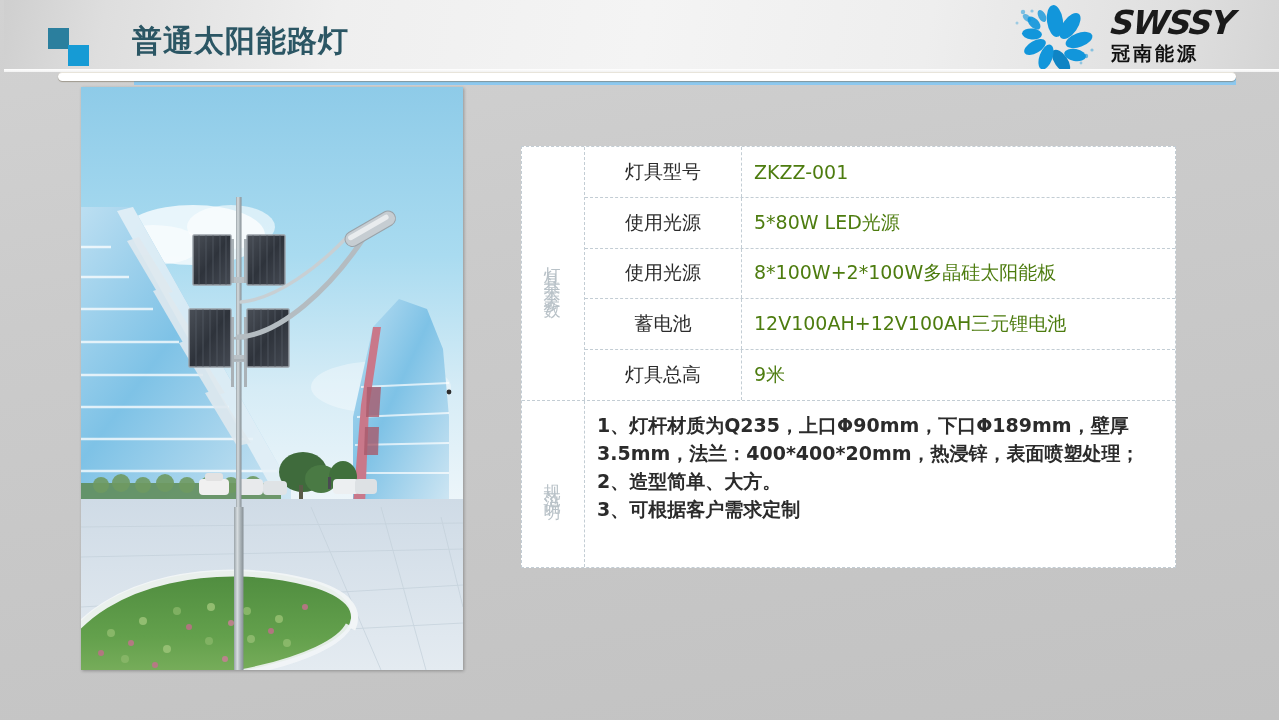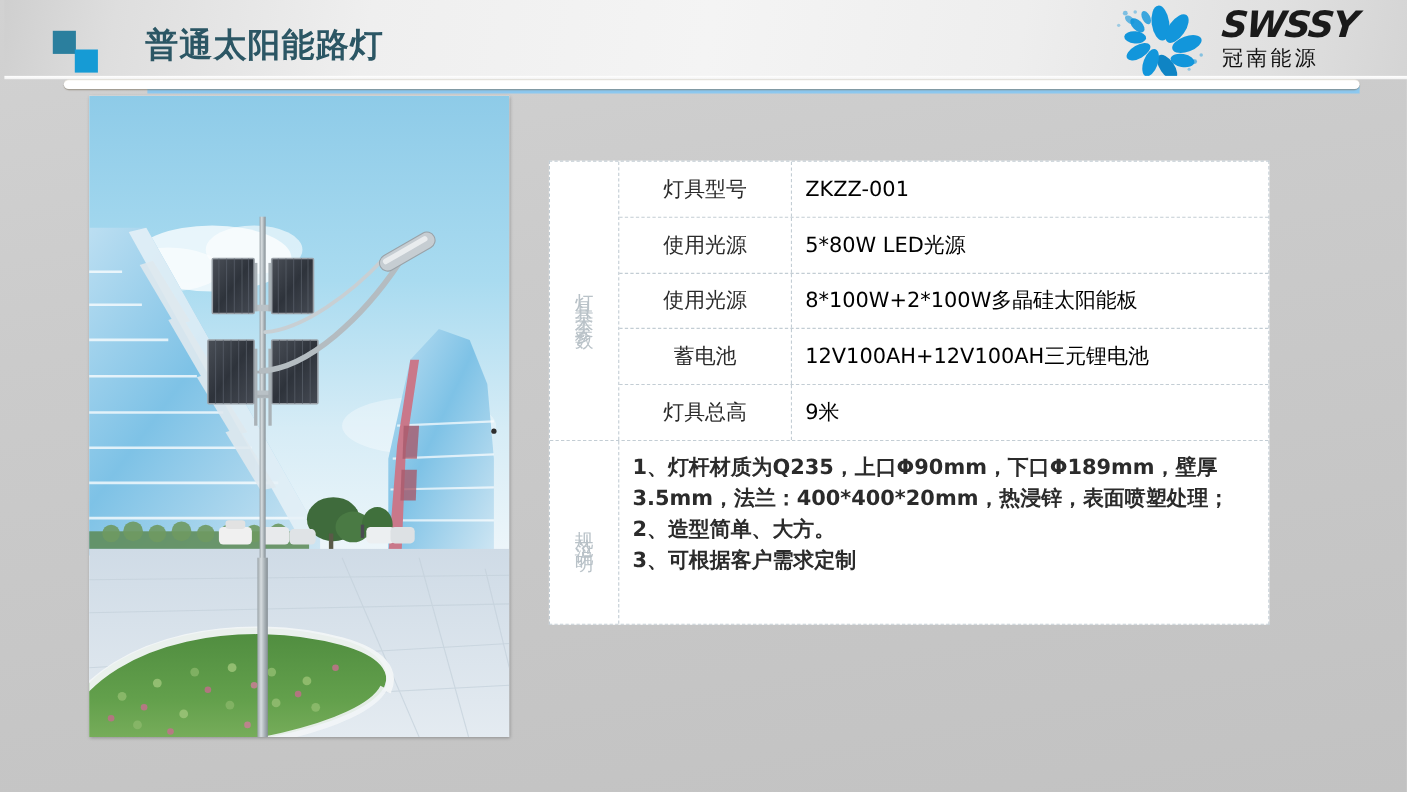--- a/index.html
+++ b/index.html
@@ -55,35 +55,35 @@
   .logo-text { position: absolute; left: 104px; top: 2px; width: 154px; }
   .logo-word {
     font-family: "DejaVu Sans", "Liberation Sans", sans-serif;
     font-size: 33px; font-weight: bold; color: #1a1a1a;
     letter-spacing: -1.5px; line-height: 34px;
     font-style: italic;
     transform: skewX(-6deg);
   }
   .logo-sub {
     font-family: "DejaVu Sans", "Liberation Sans", sans-serif;
-    font-size: 19px; font-weight: normal; color: #111; letter-spacing: 3px;
+    font-size: 19px; font-weight: bold; color: #111; letter-spacing: 3px;
     line-height: 24px; margin-top: 1px;
   }
 
   
   .photo {
     position: absolute; left: 81px; top: 87px; width: 382px; height: 583px;
     background: #eaf2f8;
     box-shadow: 1px 1px 3px rgba(0,0,0,.28);
     overflow: hidden;
   }
 
   
   .spec-table {
-    position: absolute; left: 499px; top: 146px; width: 655px; height: 422px;
+    position: absolute; left: 521px; top: 146px; width: 655px; height: 422px;
     background: #ffffff;
     border: 1px dashed #c3cdd4;
     display: flex; flex-direction: column;
   }
   .tbl-top { display: flex; height: 254px; border-bottom: 1px dashed #c3cdd4; }
   .tbl-bottom { display: flex; flex: 1; }
 
   .vlabel {
     width: 63px; flex: 0 0 63px;
     border-right: 1px dashed #c3cdd4;
@@ -101,21 +101,21 @@
   .cell-k {
     width: 157px; flex: 0 0 157px;
     border-right: 1px dashed #c3cdd4;
     display: flex; align-items: center; justify-content: center;
     font-size: 19px; color: #2b2b2b;
     font-family: "DejaVu Sans", "Liberation Sans", sans-serif;
   }
   .cell-v {
     flex: 1; display: flex; align-items: center;
     padding-left: 12px;
-    font-size: 19px; color: #000000;
+    font-size: 19px; color: #4d7c0f;
     font-family: "DejaVu Sans", "Liberation Sans", sans-serif;
   }
 
   .notes {
     flex: 1; padding: 10px 14px 0 12px;
     font-size: 19px; line-height: 28px; color: #2b2b2b;
     font-family: "DejaVu Sans", "Liberation Sans", sans-serif;
     white-space: pre-line;
     font-weight: bold;
   }

